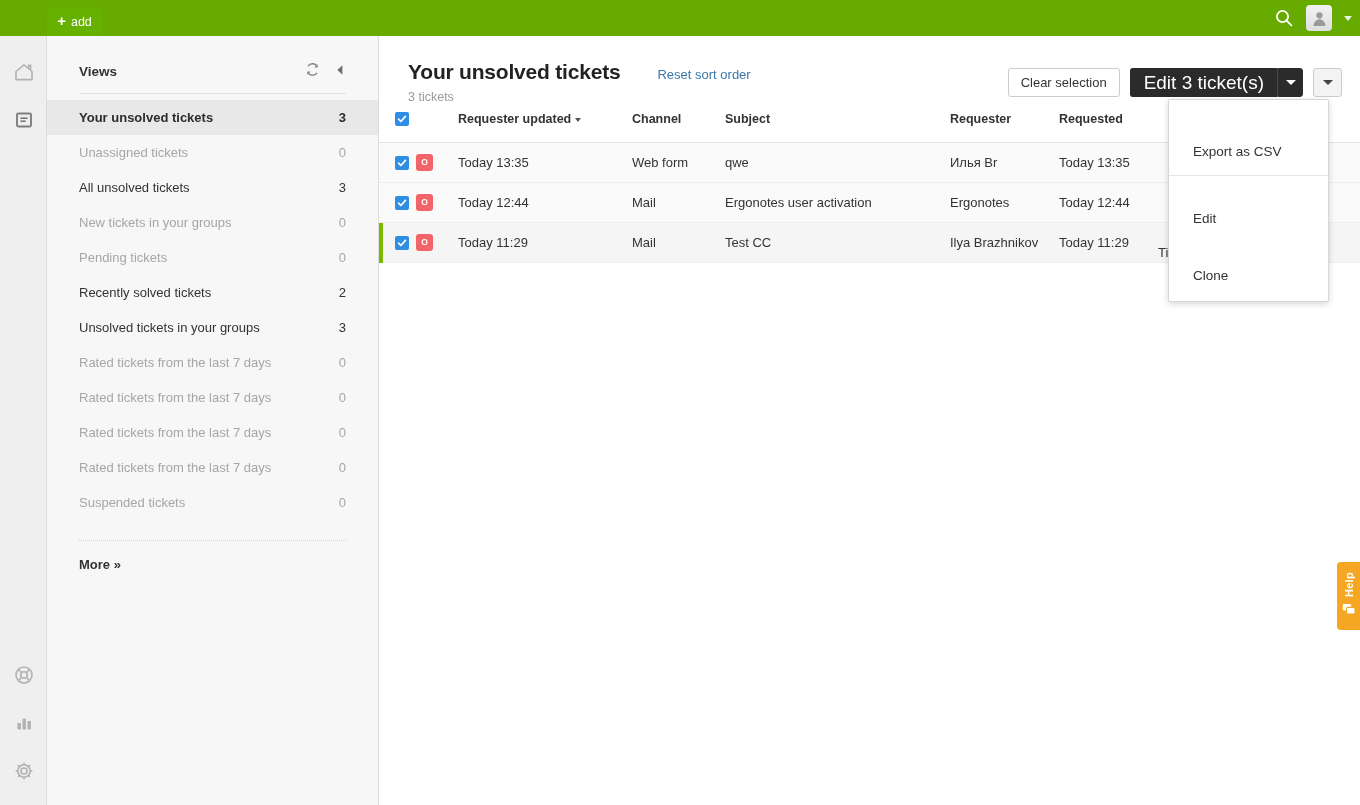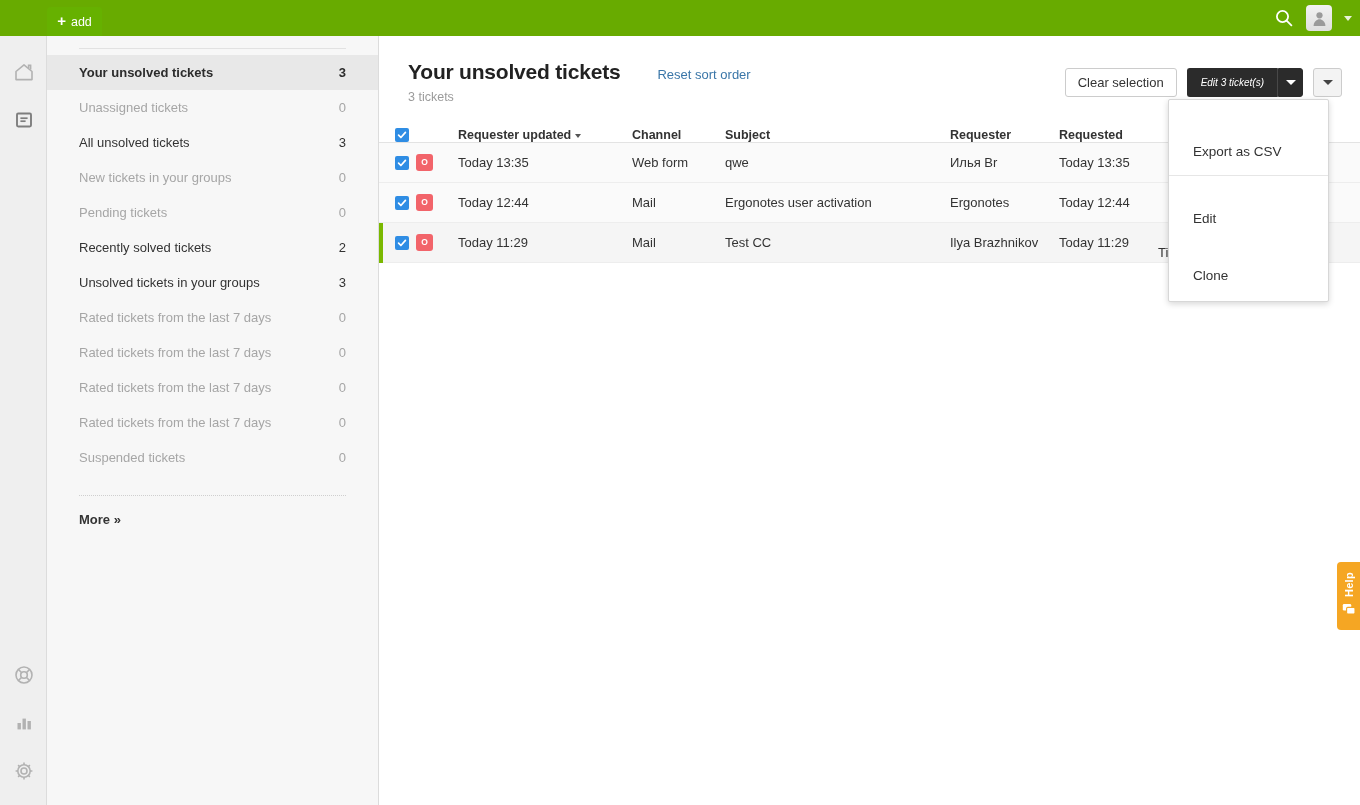--- a/index.html
+++ b/index.html
@@ -105,23 +105,23 @@
     height: 29px; padding: 0 12px; background: #fff;
     border: 1px solid #cccccc; border-radius: 3px;
     font-size: 13px; color: #333; cursor: pointer;
     font-family: "Liberation Sans", sans-serif;
     display: flex; align-items: center;
   }
   .btn-edit-group { display: flex; margin-left: 10px; }
   .btn-edit {
     height: 29px; padding: 0 13px; background: #2b2b2b; color: #fff;
     border: 1px solid #2b2b2b; border-right: 1px solid #484848;
-    border-radius: 3px 0 0 3px; font-size: 10px; cursor: pointer;
+    border-radius: 3px 0 0 3px; font-size: 19px; cursor: pointer;
     font-family: "Liberation Sans", sans-serif;
-    display: flex; align-items: center; font-style: italic;
+    display: flex; align-items: center;
   }
   .btn-edit-caret {
     height: 29px; width: 25px; background: #2b2b2b; border: 1px solid #2b2b2b;
     border-radius: 0 3px 3px 0; display: flex; align-items: center; justify-content: center;
     cursor: pointer;
   }
   .caret-dn-w { width:0;height:0;border-left:5px solid transparent;border-right:5px solid transparent;border-top:5px solid #fff; }
   .caret-dn-d { width:0;height:0;border-left:5px solid transparent;border-right:5px solid transparent;border-top:5px solid #444; }
   .btn-more {
     margin-left: 10px; height: 29px; width: 29px; background: #f3f3f3;
@@ -135,21 +135,21 @@
     background: #fff; border: 1px solid #d7d7d7; border-radius: 2px;
     box-shadow: 0 2px 6px rgba(0,0,0,.16);
     z-index: 30; padding: 9px 0 11px 0;
   }
   .menu-item { padding: 7px 24px; font-size: 13.5px; color: #333; cursor: pointer; margin-top: 28px; }
   .menu-sep { border-bottom: 1px solid #e6e6e6; margin: 9px 0; }
 
   
   .tbl { width: 981px; }
   .thead {
-    display: flex; align-items: flex-end; height: 31px;
+    display: flex; align-items: flex-start; height: 31px;
     border-bottom: 1px solid #e3e3e3; font-size: 12.5px; font-weight: bold; color: #333;
   }
   .trow {
     display: flex; align-items: center; height: 40px;
     border-bottom: 1px solid #ededed; font-size: 13px; color: #333;
     cursor: pointer; position: relative; background: #fafafa;
   }
   .trow.sel-accent { background: #f5f5f5; }
   .accent-bar { position: absolute; left: 0; top: 0; width: 4px; height: 40px; background: #7ab800; }
 
@@ -266,20 +266,36 @@
                 <path d="M11 2.6 L11 5 M11 17 L11 19.4 M2.6 11 L5 11 M17 11 L19.4 11 M5.1 5.1 L6.8 6.8 M15.2 15.2 L16.9 16.9 M16.9 5.1 L15.2 6.8 M6.8 15.2 L5.1 16.9"></path>
                 <circle cx="11" cy="11" r="6.2"></circle>
               </g>
             </svg>
         </span>
       </div>
     </div>
   </div>
 
   <div class="sidebar">
+    <div class="views-head">
+      <div class="views-title">Views</div>
+      <span class="ic">
+        <svg width="15" height="15" viewBox="0 0 15 15">
+            <path d="M12.2 5.0 A5.2 5.2 0 0 0 3.0 4.1" fill="none" stroke="#8a8a8a" stroke-width="1.5"></path>
+            <path d="M2.8 10.0 A5.2 5.2 0 0 0 12.0 10.9" fill="none" stroke="#8a8a8a" stroke-width="1.5"></path>
+            <path d="M12.6 2.0 L12.6 5.4 L9.3 5.4 Z" fill="#8a8a8a"></path>
+            <path d="M2.4 13.0 L2.4 9.6 L5.7 9.6 Z" fill="#8a8a8a"></path>
+          </svg>
+      </span>
+      <span class="ic">
+        <svg width="12" height="14" viewBox="0 0 12 14">
+            <path d="M8.4 2.2 L3.4 7 L8.4 11.8 Z" fill="#6f6f6f"></path>
+          </svg>
+      </span>
+    </div>
     <div class="views-rule"></div>
     <div class="view-list">
         <div class="view-item active">
           <span class="vname">Your unsolved tickets</span>
           <span class="vcount">3</span>
         </div>
         <div class="view-item dim">
           <span class="vname">Unassigned tickets</span>
           <span class="vcount">0</span>
         </div>

